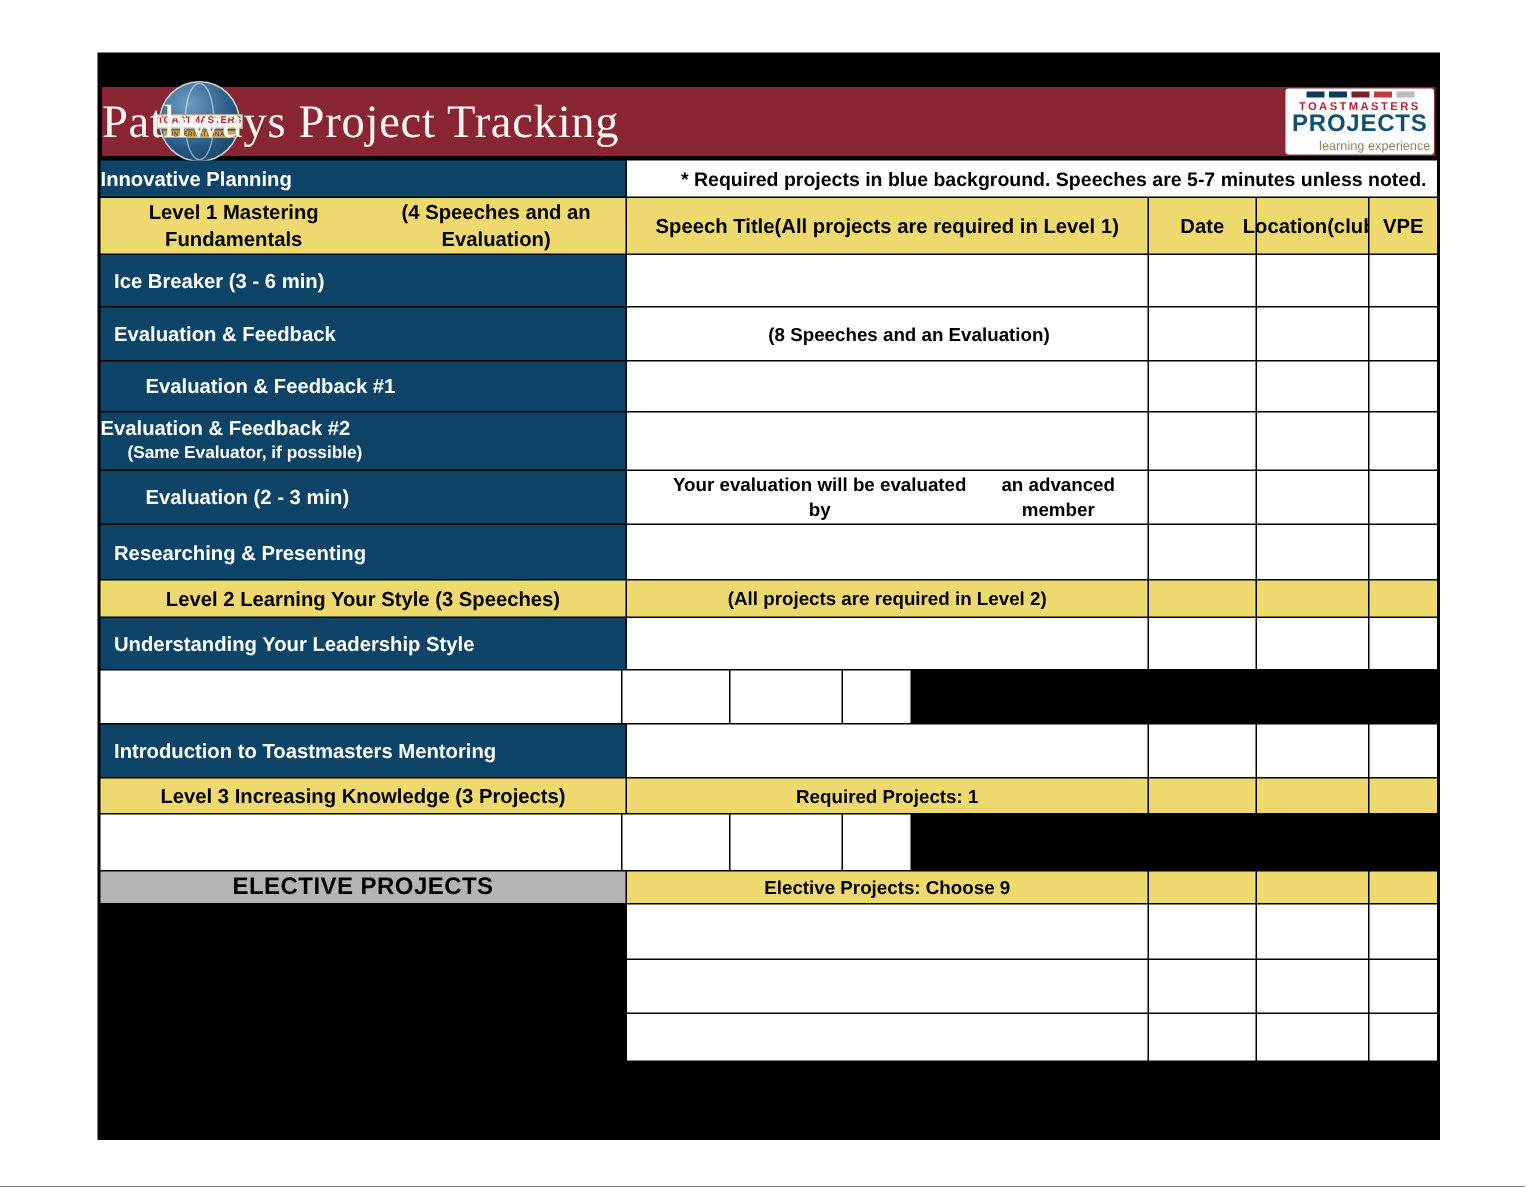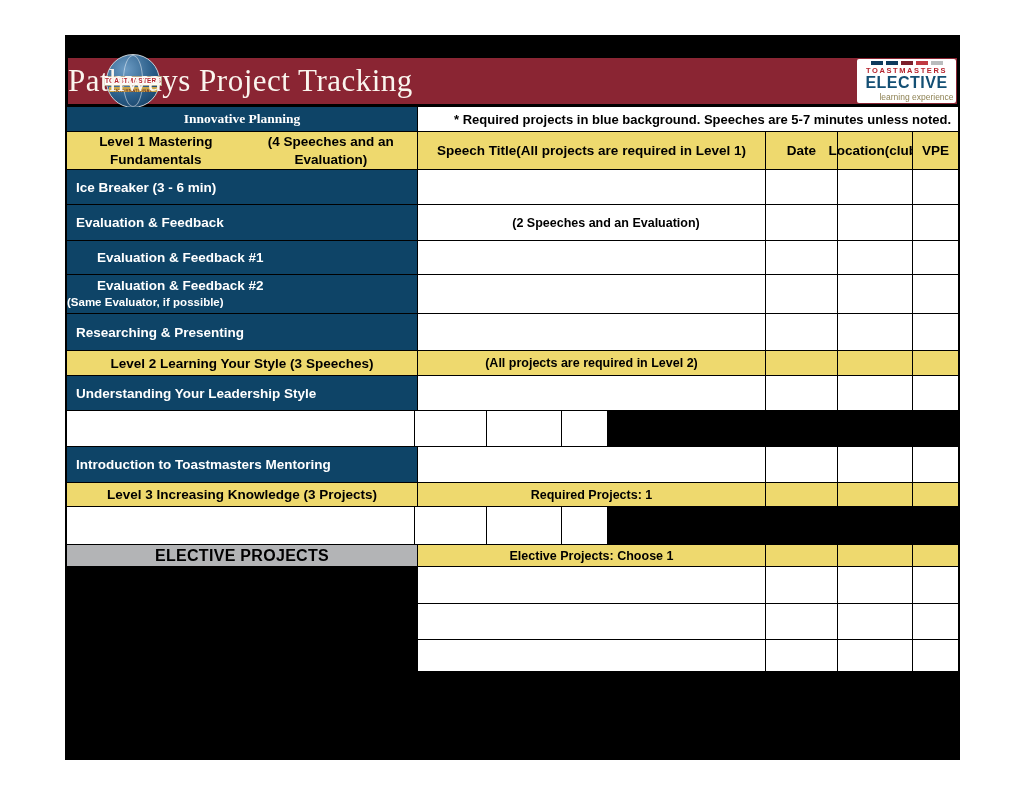--- a/index.html
+++ b/index.html
@@ -30,31 +30,31 @@
   .row{display:flex;gap:1px;margin-bottom:1px;}
   .cell{box-sizing:border-box;display:flex;align-items:center;justify-content:center;text-align:center;}
   .c-name{width:350px;}
   .c-speech{width:347px;}
   .c-date{width:71px;}
   .c-loc{width:74px;}
   .c-vpe{width:45px;}
   .c-note{width:540px;}
   .blue{background:var(--navy,#0e4467);color:#fff;justify-content:flex-start;text-align:left;
         font-weight:bold;font-size:13.5px;padding-left:9px;}
-  .blue.center{justify-content:center;text-align:center;padding-left:0;font-family:Liberation Serif, serif;}
+  .blue.center{text-align:center;padding-left:0;}
   .sub{padding-left:30px;}
   .yellow{background:var(--yellow,#eed96e);color:#000;font-weight:bold;font-size:13.5px;}
   .gray{background:var(--gray,#b3b4b6);color:#000;font-weight:bold;font-size:16px;letter-spacing:.3px;}
   .white{background:#fff;color:#000;padding-left:29px;}
   .mid-txt{font-weight:bold;font-size:12.5px;}
   .none{background:transparent;}
   .two{flex-direction:row;justify-content:center;line-height:1.3;}
   .name2wrap{flex-direction:column;align-items:flex-start;justify-content:center;line-height:1.25;padding-left:0;}
-  .name2wrap .l1{padding-left:30px;}
-  .name2wrap .l2{padding-left:0;font-size:11.5px;}
+  .name2wrap .l1{}
+  .name2wrap .l2{padding-left:18px;font-size:11.5px;}
   .hdr{line-height:1.3;}
 </style>
 </head>
 <body>
 
 <div class="frame">
 
   <div class="banner">
     <div class="globe">
       <div class="merid"></div>
@@ -68,21 +68,21 @@
     <div class="title">Pathways Project Tracking</div>
     <div class="pwbox">
       <div class="pwdash">
           <span style="background: rgb(14, 58, 93);"></span>
           <span style="background: rgb(14, 58, 93);"></span>
           <span style="background: rgb(123, 31, 43);"></span>
           <span style="background: rgb(192, 58, 66);"></span>
           <span style="background: rgb(185, 188, 189);"></span>
         </div>
       <div class="pwtop">TOASTMASTERS</div>
-      <div class="pwmain">ELECTIVE</div>
+      <div class="pwmain">PROJECTS</div>
       <div class="pwtag">learning experience</div>
     </div>
   </div>
 
   <div class="tbl">
 
     <div class="row" style="height:24px">
       <div class="cell c-name blue center">
         <span>Innovative Planning</span>
       </div>
@@ -120,21 +120,21 @@
       <div class="cell c-date white"></div>
       <div class="cell c-loc white"></div>
       <div class="cell c-vpe white"></div>
     </div>
 
     <div class="row" style="height:35px">
       <div class="cell c-name blue">
           <span>Evaluation &amp; Feedback</span>
         </div>
       <div class="cell c-speech white mid-txt">
-          <span>(2 Speeches and an Evaluation)</span>
+          <span>(8 Speeches and an Evaluation)</span>
         </div>
       <div class="cell c-date white"></div>
       <div class="cell c-loc white"></div>
       <div class="cell c-vpe white"></div>
     </div>
 
     <div class="row" style="height:33px">
       <div class="cell c-name blue sub">
           <span>Evaluation &amp; Feedback #1</span>
         </div>
@@ -148,20 +148,32 @@
       <div class="cell c-name blue name2wrap">
         <span class="l1">Evaluation &amp; Feedback #2</span>
         <span class="l2">(Same Evaluator, if possible)</span>
       </div>
       <div class="cell c-speech white"></div>
       <div class="cell c-date white"></div>
       <div class="cell c-loc white"></div>
       <div class="cell c-vpe white"></div>
     </div>
 
+    <div class="row" style="height:35px">
+      <div class="cell c-name blue sub">
+          <span>Evaluation (2 - 3 min)</span>
+        </div>
+      <div class="cell c-speech white two mid-txt">
+        <span>Your evaluation will be evaluated by</span>
+        <span>an advanced member</span>
+      </div>
+      <div class="cell c-date white"></div>
+      <div class="cell c-loc white"></div>
+      <div class="cell c-vpe white"></div>
+    </div>
 
     <div class="row" style="height:36px">
       <div class="cell c-name blue">
           <span>Researching &amp; Presenting</span>
         </div>
       <div class="cell c-speech white"></div>
       <div class="cell c-date white"></div>
       <div class="cell c-loc white"></div>
       <div class="cell c-vpe white"></div>
     </div>
@@ -222,21 +234,21 @@
       <div class="cell c-date white"></div>
       <div class="cell c-loc white"></div>
       <div class="cell c-vpe white"></div>
     </div>
 
     <div class="row" style="height:21px">
       <div class="cell c-name gray">
           <span>ELECTIVE PROJECTS</span>
         </div>
       <div class="cell c-speech yellow mid-txt">
-          <span>Elective Projects: Choose 1</span>
+          <span>Elective Projects: Choose 9</span>
         </div>
       <div class="cell c-date yellow"></div>
       <div class="cell c-loc yellow"></div>
       <div class="cell c-vpe yellow"></div>
     </div>
 
     <div class="row" style="height:36px">
       <div class="cell c-name none"></div>
       <div class="cell c-speech white"></div>
       <div class="cell c-date white"></div>

